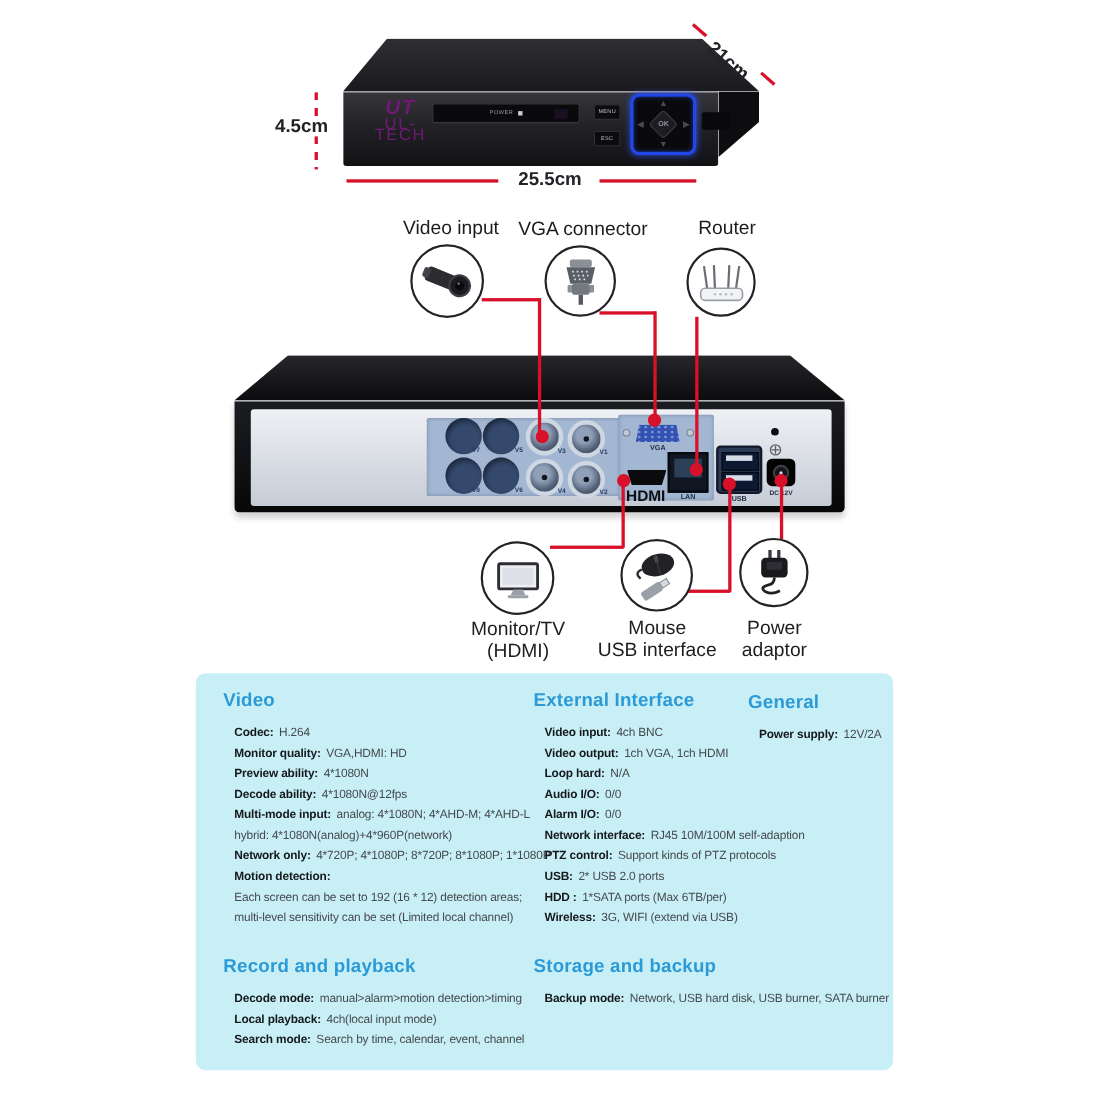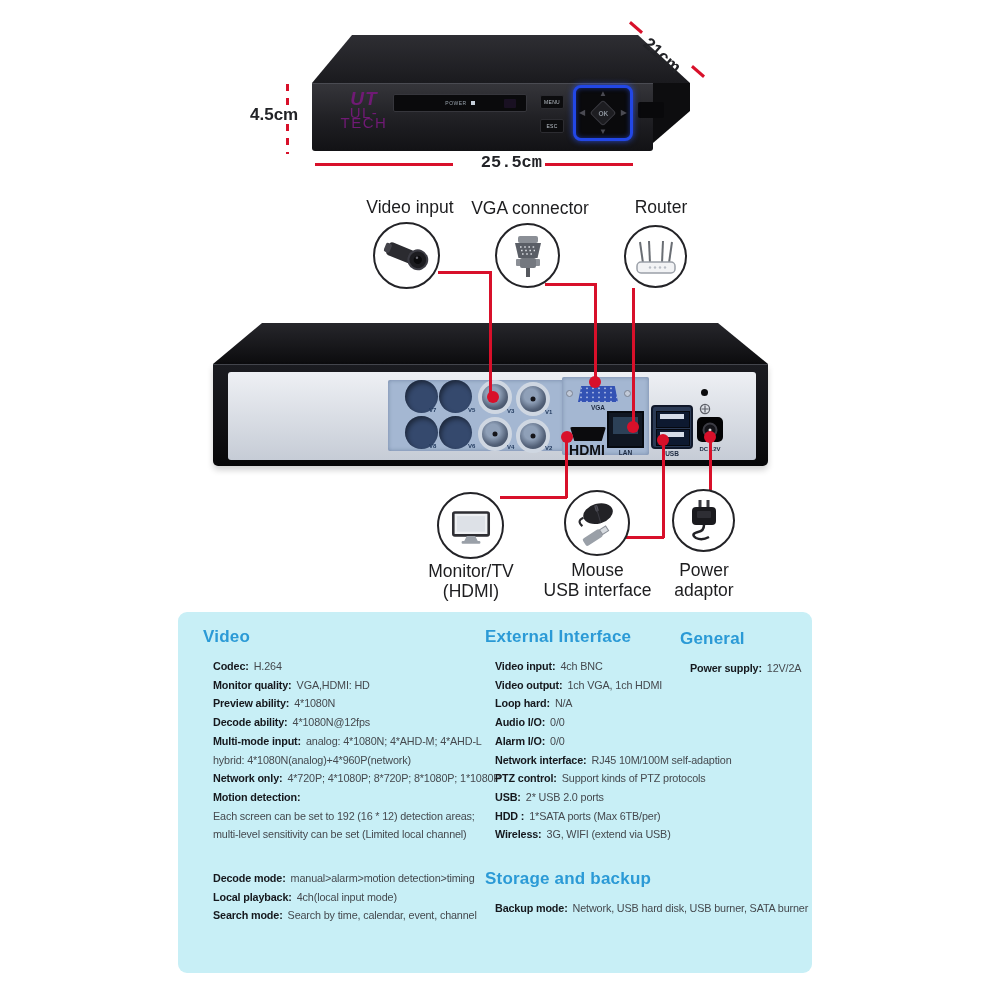--- a/index.html
+++ b/index.html
@@ -134,21 +134,21 @@
     <span class="okd">
         <span>OK</span>
       </span>
   </div>
 
   <div class="abs dashv" style="left:286px;top:84px;height:24px;"></div>
   <div class="abs dashv" style="left:286px;top:124px;height:30px;"></div>
   <div class="abs dim" style="left:250px;top:105px;">4.5cm</div>
 
   <div class="abs dimline" style="left:315px;top:163px;width:138px;"></div>
-  <div class="abs dim" style="left:458px;top:153px;width:84px;text-align:right;font-family:Liberation Mono, monospace;">25.5cm</div>
+  <div class="abs dim" style="left:458px;top:153px;width:84px;text-align:center;">25.5cm</div>
   <div class="abs dimline" style="left:545px;top:163px;width:88px;"></div>
 
   <div class="abs dash21" style="left:628px;top:26px;"></div>
   <div class="abs dim" style="left:652px;top:34px;transform:rotate(41deg);transform-origin:left top;">21cm</div>
   <div class="abs dash21" style="left:690px;top:70px;"></div>
 
   <div class="abs rv-top"></div>
   <div class="abs rv-front"></div>
   <div class="abs rv-panel"></div>
 
@@ -346,20 +346,21 @@
     </div>
 
     <div class="sec" style="left:502px;top:17px;">
       <h3>General</h3>
       <div class="rows">
         <div class="srow"><span class="sl">Power supply:</span><span class="sv">12V/2A</span></div>
       </div>
     </div>
 
     <div class="sec" style="left:25px;top:257px;">
+      <h3>Record and playback</h3>
       <div class="rows">
         <div class="srow"><span class="sl">Decode mode:</span><span class="sv">manual&gt;alarm&gt;motion detection&gt;timing</span></div>
         <div class="srow"><span class="sl">Local playback:</span><span class="sv">4ch(local input mode)</span></div>
         <div class="srow"><span class="sl">Search mode:</span><span class="sv">Search by time, calendar, event, channel</span></div>
       </div>
     </div>
 
     <div class="sec" style="left:307px;top:257px;">
       <h3>Storage and backup</h3>
       <div class="rows">

